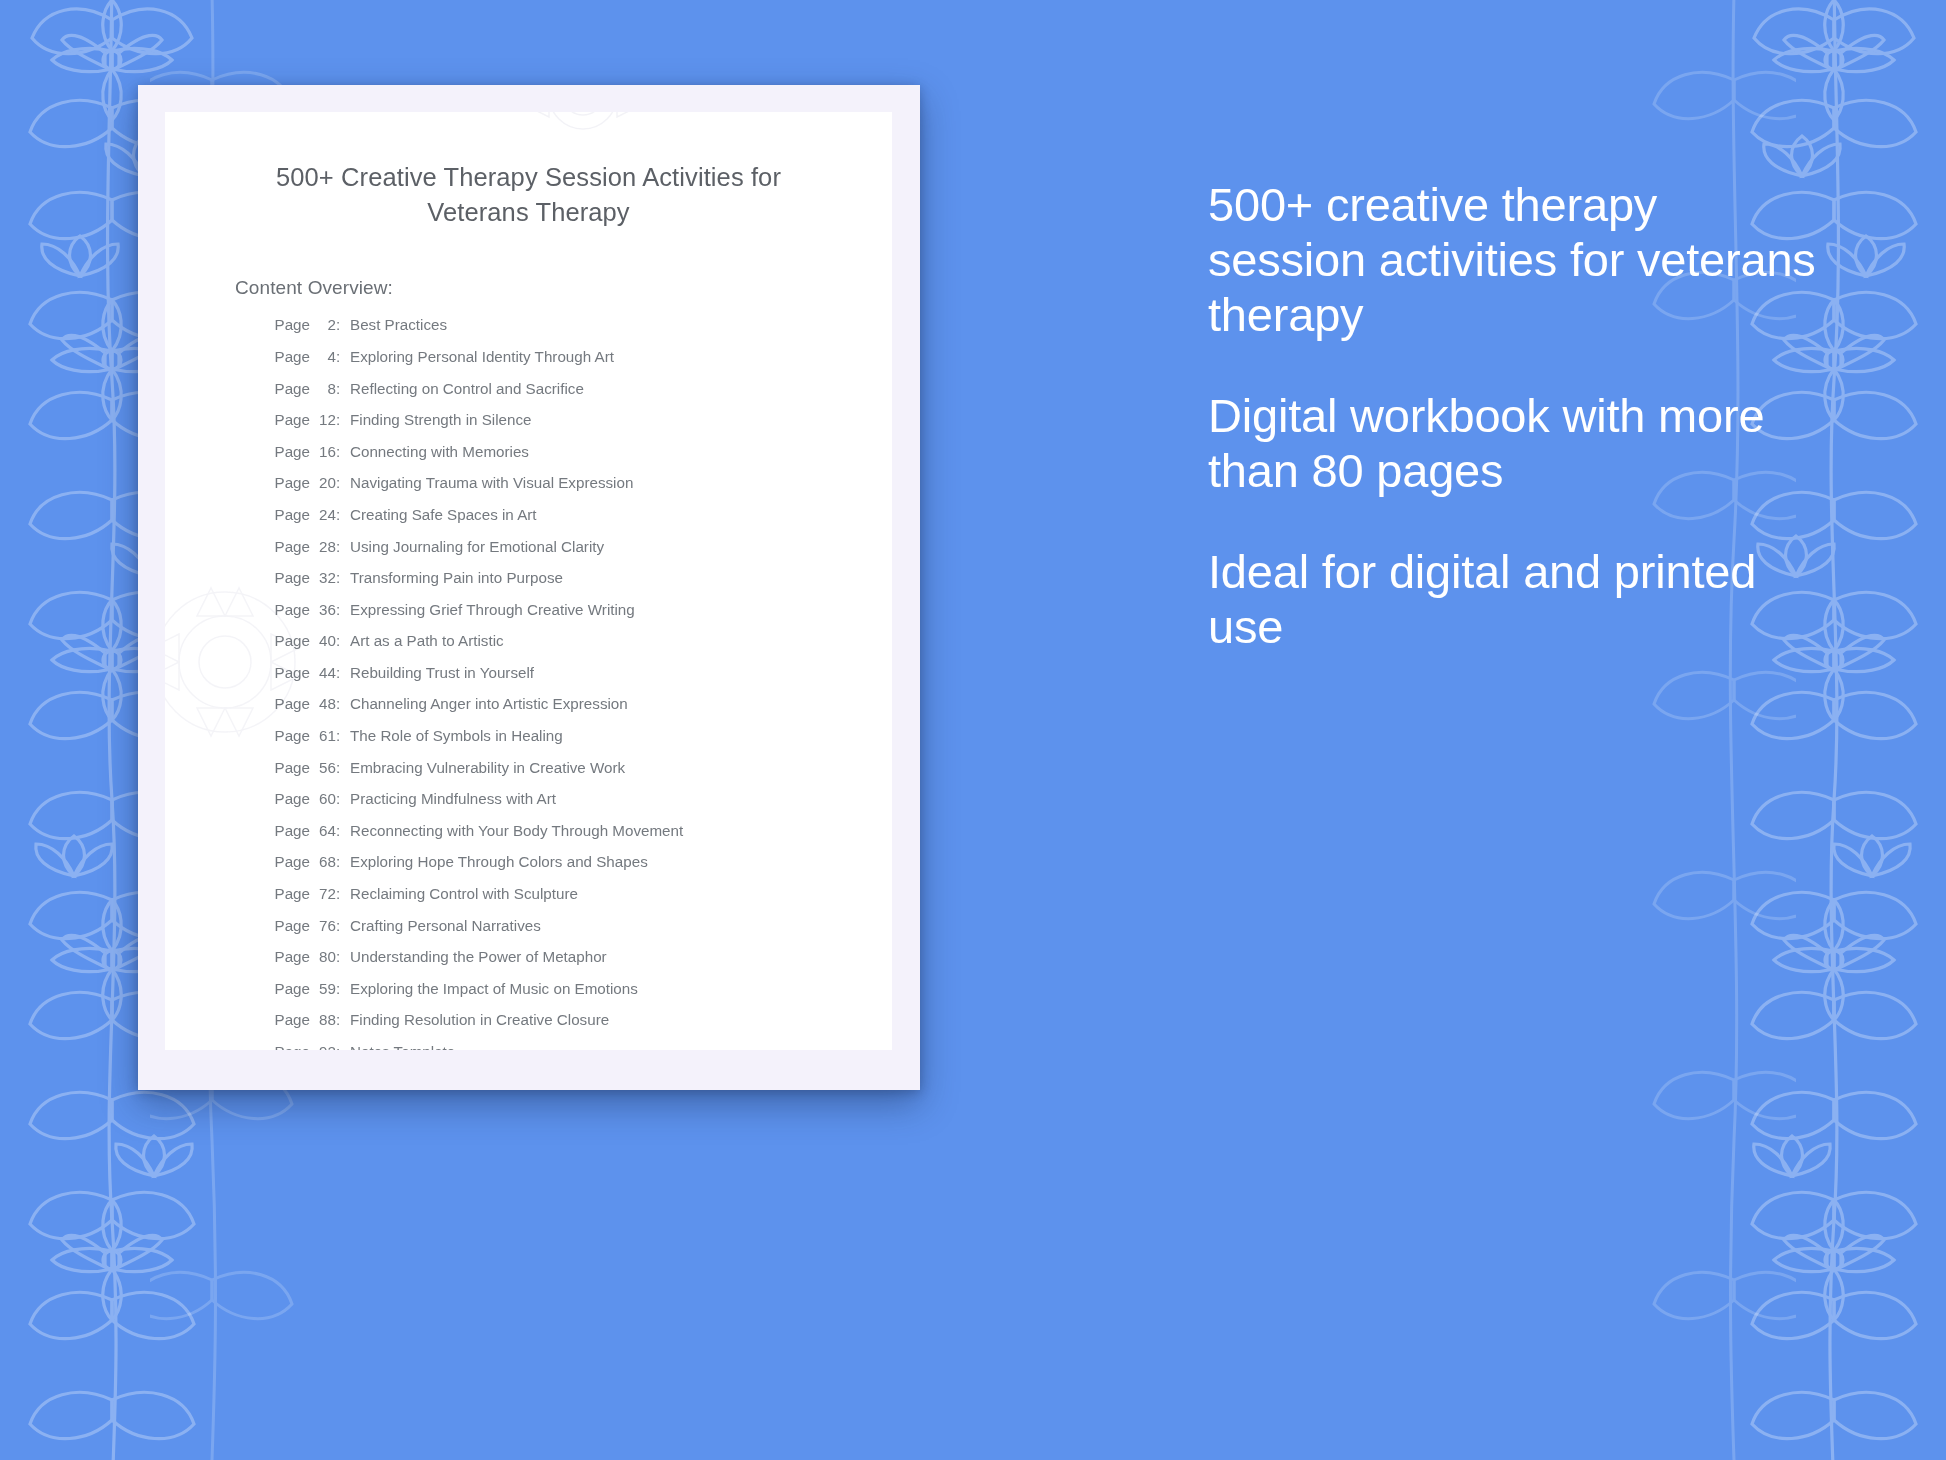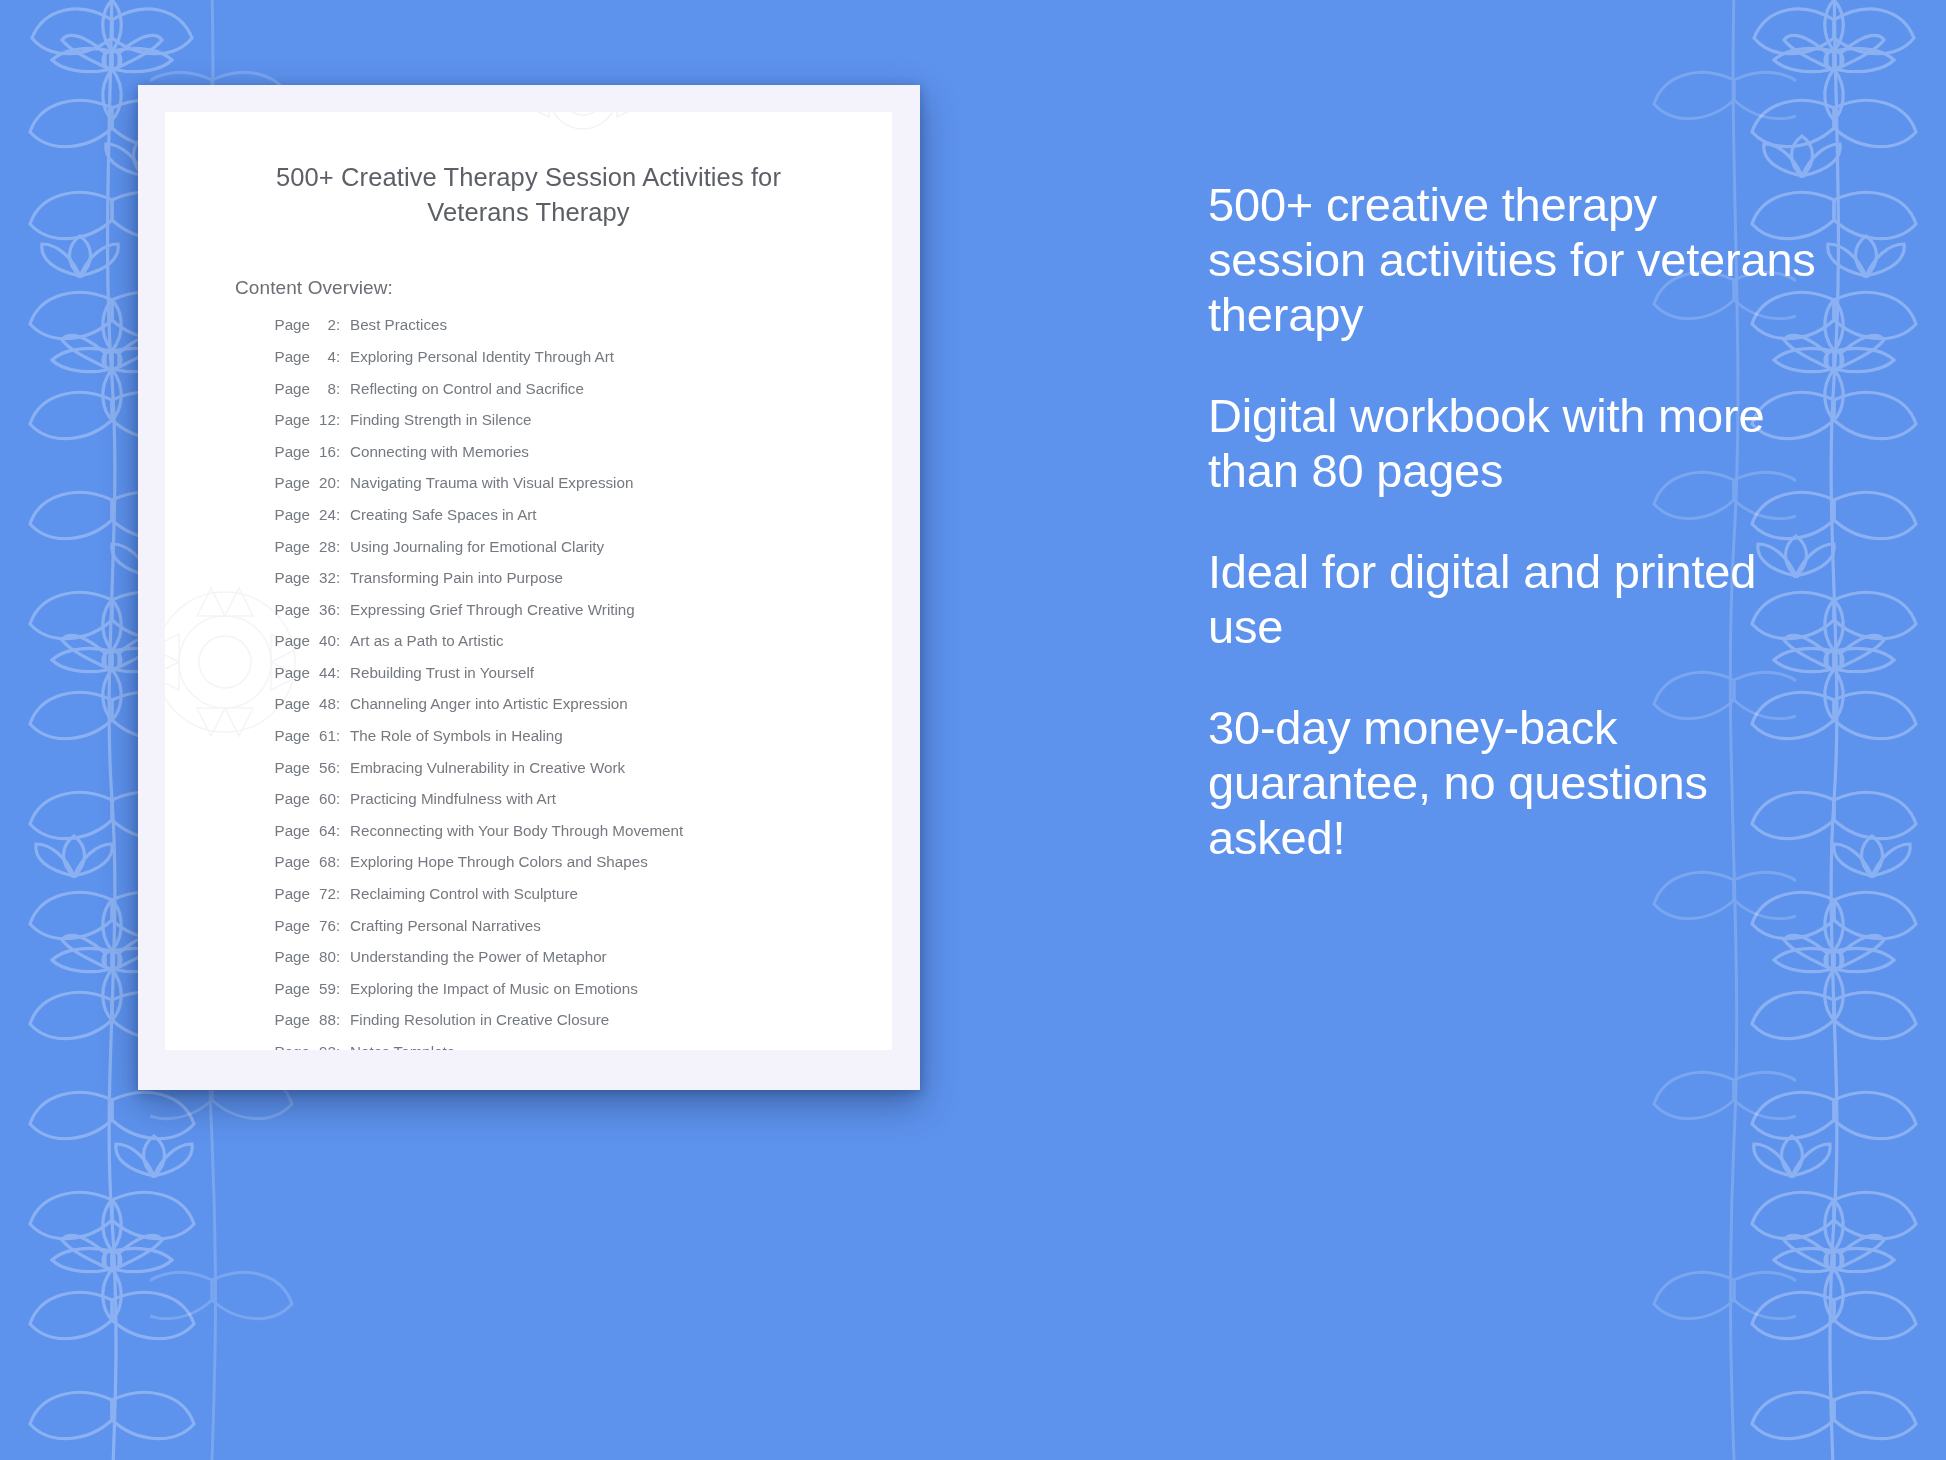--- a/index.html
+++ b/index.html
@@ -654,14 +654,13 @@
           </li>
         </ul>
     </div>
   </div>
 </div>
 
 <div id="marketing">
     <p class="marketing-line">500+ creative therapy session activities for veterans therapy</p>
     <p class="marketing-line">Digital workbook with more than 80 pages</p>
     <p class="marketing-line">Ideal for digital and printed use</p>
-    <p class="marketing-line">30-day money-back guarantee, no questions asked!</p>
   </div>
 
 </body></html>

